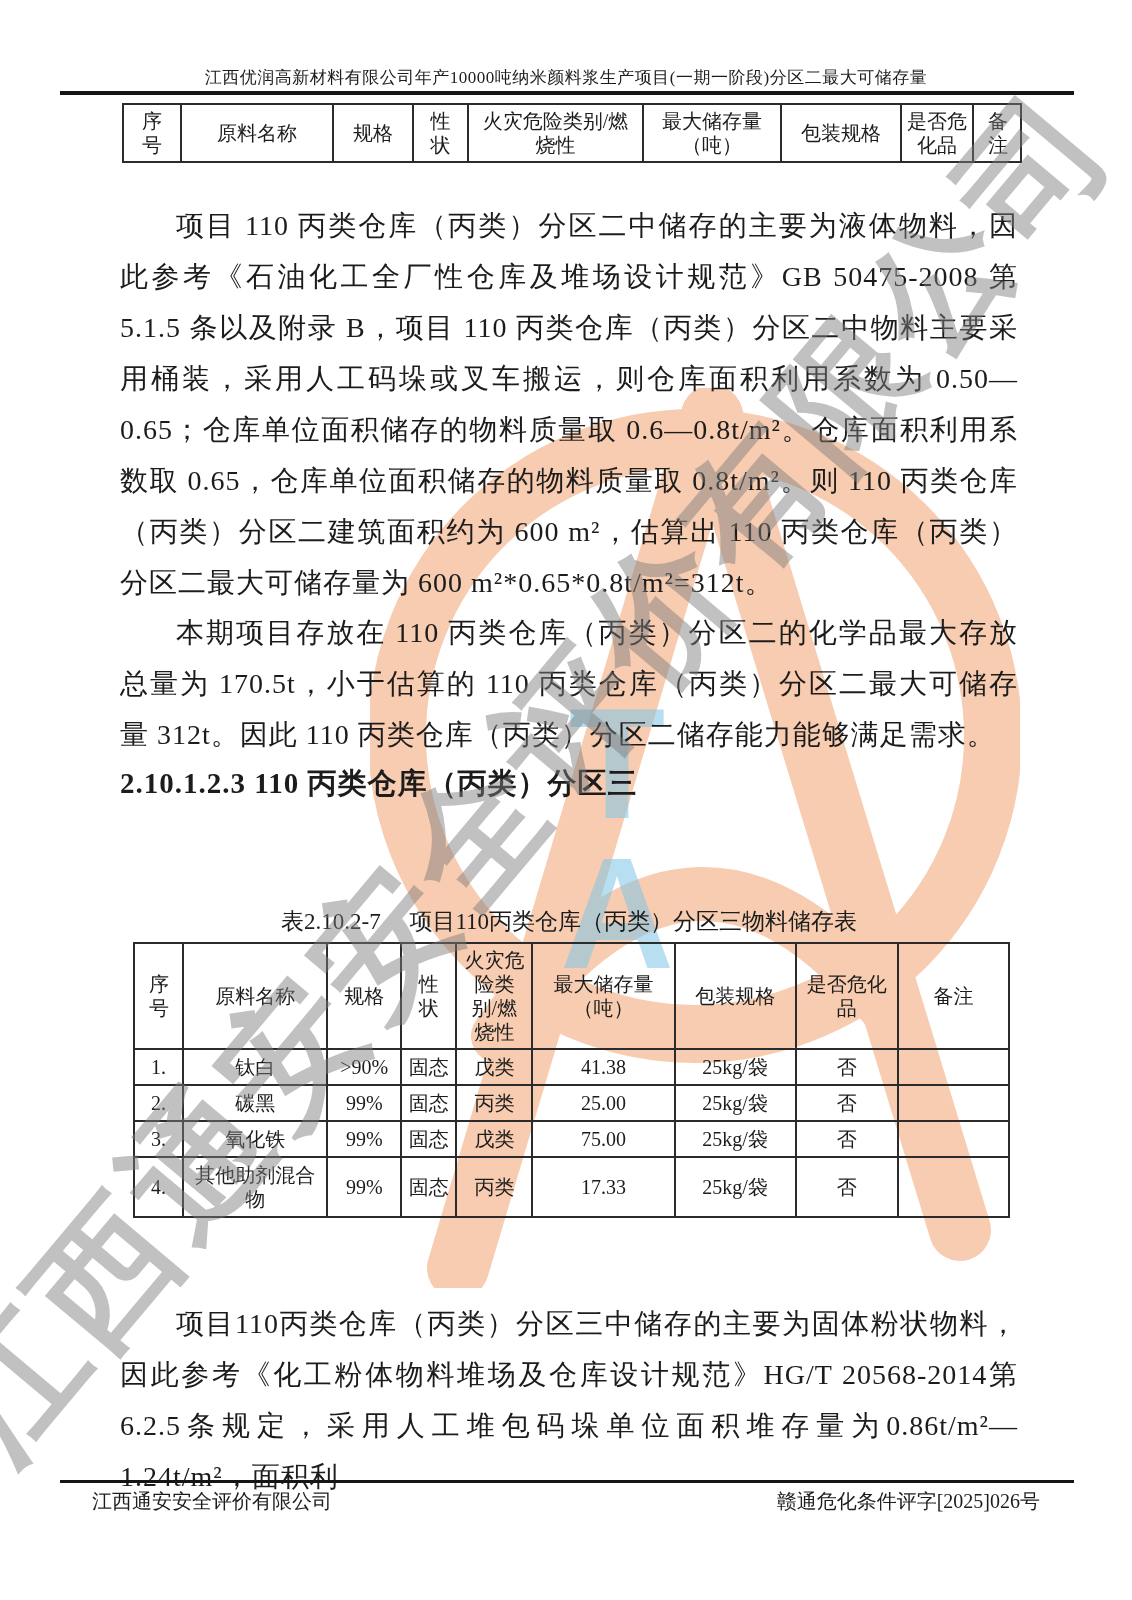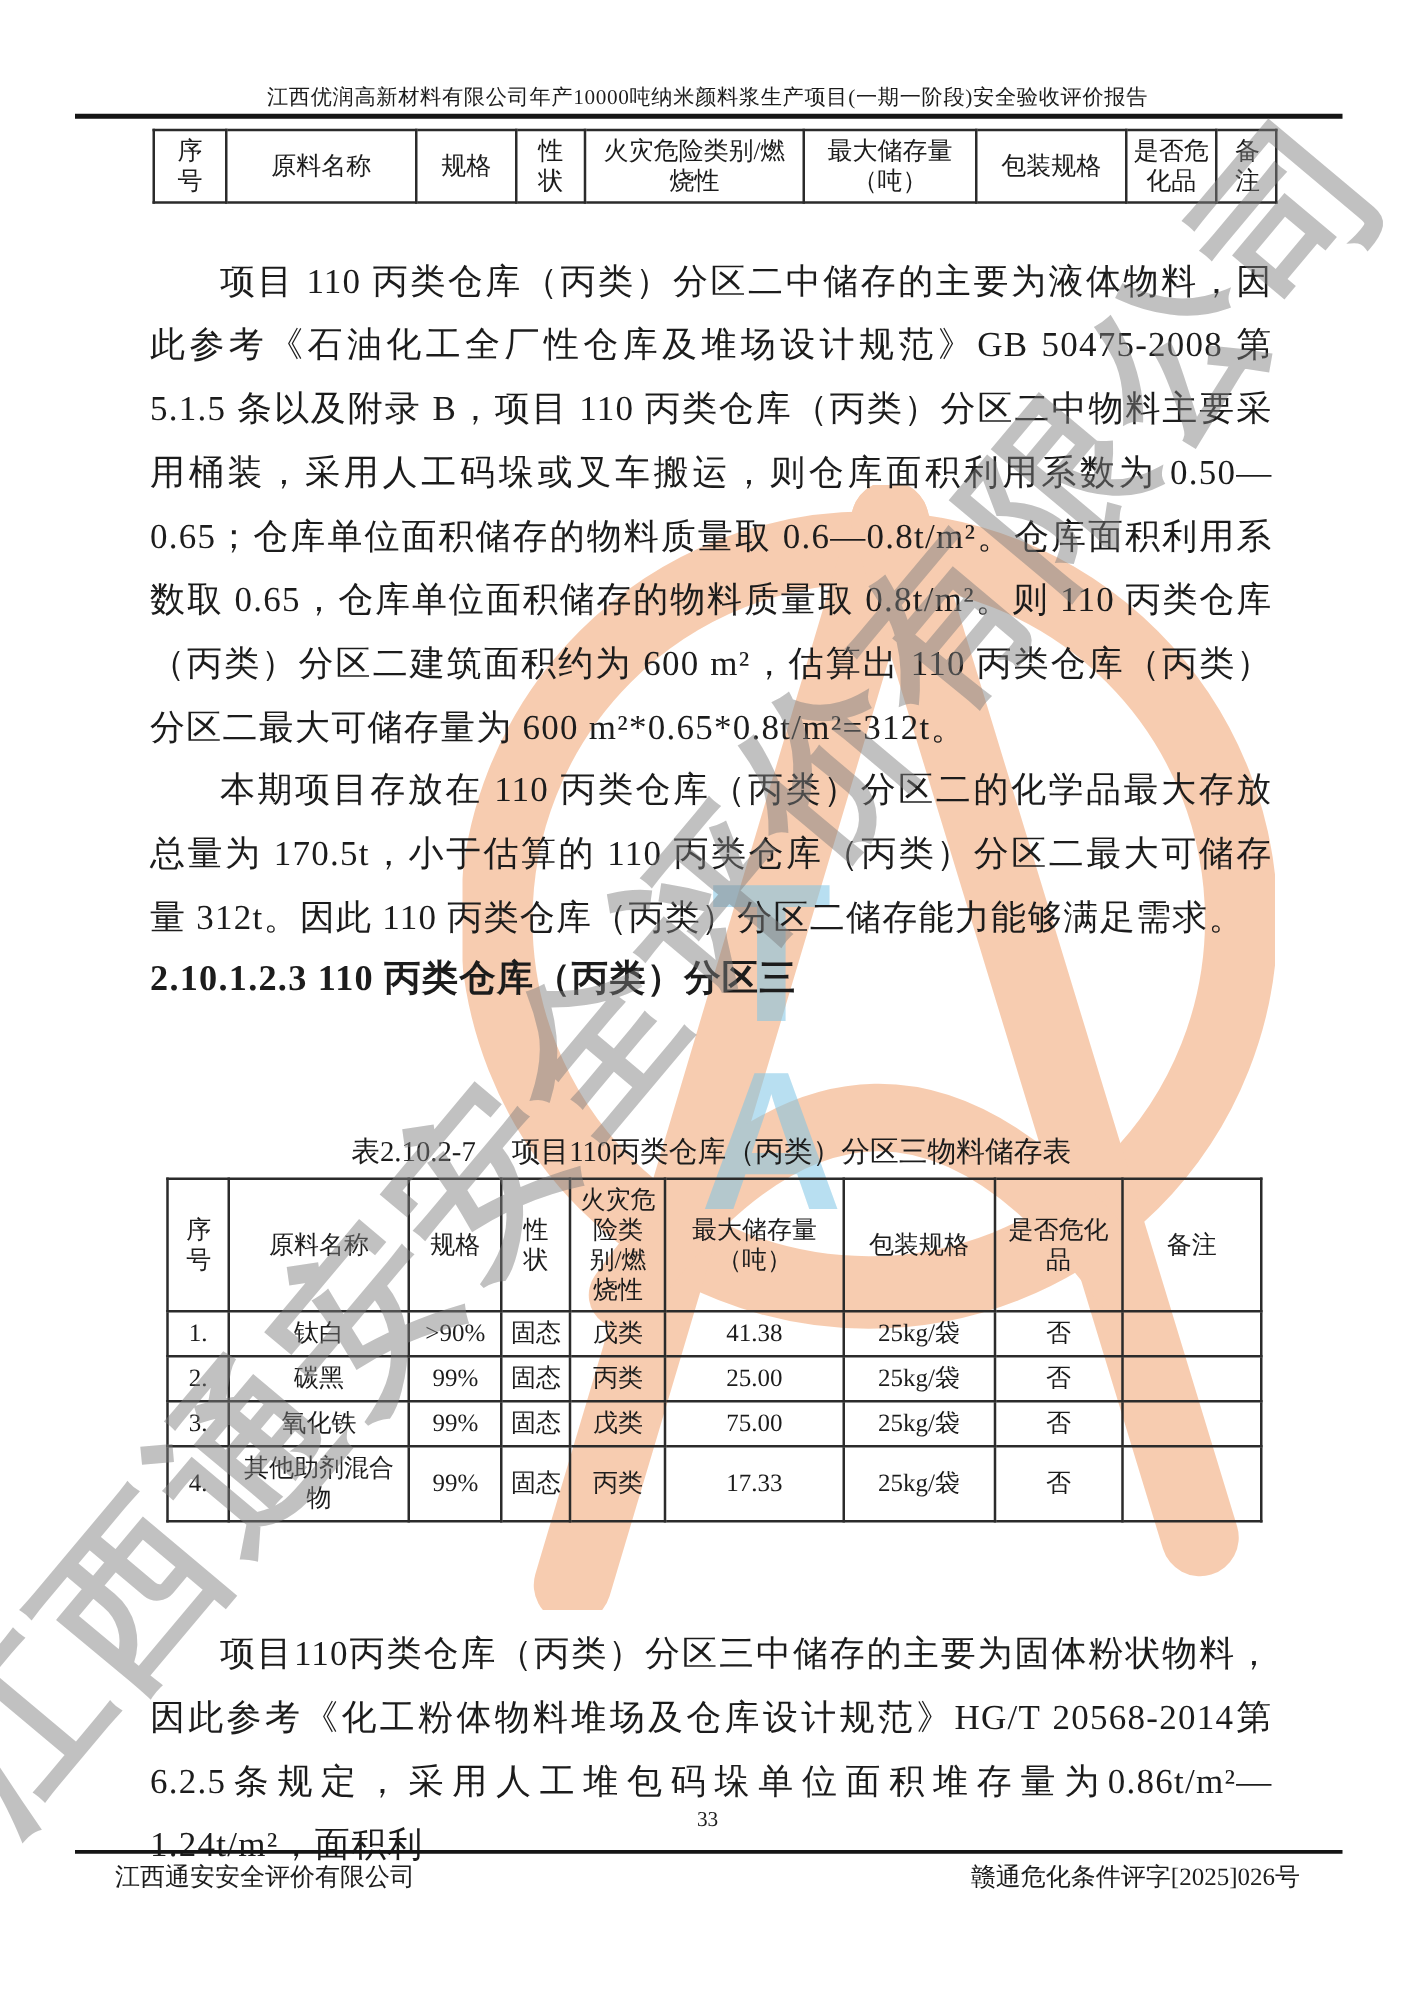--- a/index.html
+++ b/index.html
@@ -61,21 +61,21 @@
       <path d="M 128 648 Q 330 368 532 640" fill="none" stroke="#f6c4a3" stroke-width="54" stroke-linecap="round"></path>
     </svg>
     <div class="logo-letters">
       <span>T</span>
       <span>A</span>
     </div>
   </div>
 
   <div class="content">
 
-    <div class="doc-title">江西优润高新材料有限公司年产10000吨纳米颜料浆生产项目(一期一阶段)安全验收评价报告</div>
+    <div class="doc-title">江西优润高新材料有限公司年产10000吨纳米颜料浆生产项目(一期一阶段)分区二最大可储存量</div>
     <div class="rule-top"></div>
 
     <table class="t1">
       <colgroup>
         <col style="width:58px">
           <col style="width:152px">
           <col style="width:80px">
           <col style="width:55px">
         <col style="width:175px">
           <col style="width:138px">
@@ -174,21 +174,20 @@
             <td>17.33</td>
             <td>25kg/袋</td>
             <td>否</td>
             <td></td>
           </tr>
         </tbody>
     </table>
 
     <div class="para" id="para4">项目110丙类仓库（丙类）分区三中储存的主要为固体粉状物料，因此参考《化工粉体物料堆场及仓库设计规范》HG/T 20568-2014第6.2.5条规定，采用人工堆包码垛单位面积堆存量为0.86t/m²—1.24t/m²，面积利</div>
 
-    <div class="page-num">33</div>
     <div class="rule-bottom"></div>
     <div class="footer-left">江西通安安全评价有限公司</div>
     <div class="footer-right">赣通危化条件评字[2025]026号</div>
   </div>
 
   <div class="wm-front">
     <div class="wm-diag">江西通安安全评价有限公司</div>
   </div>
 
 </div>

